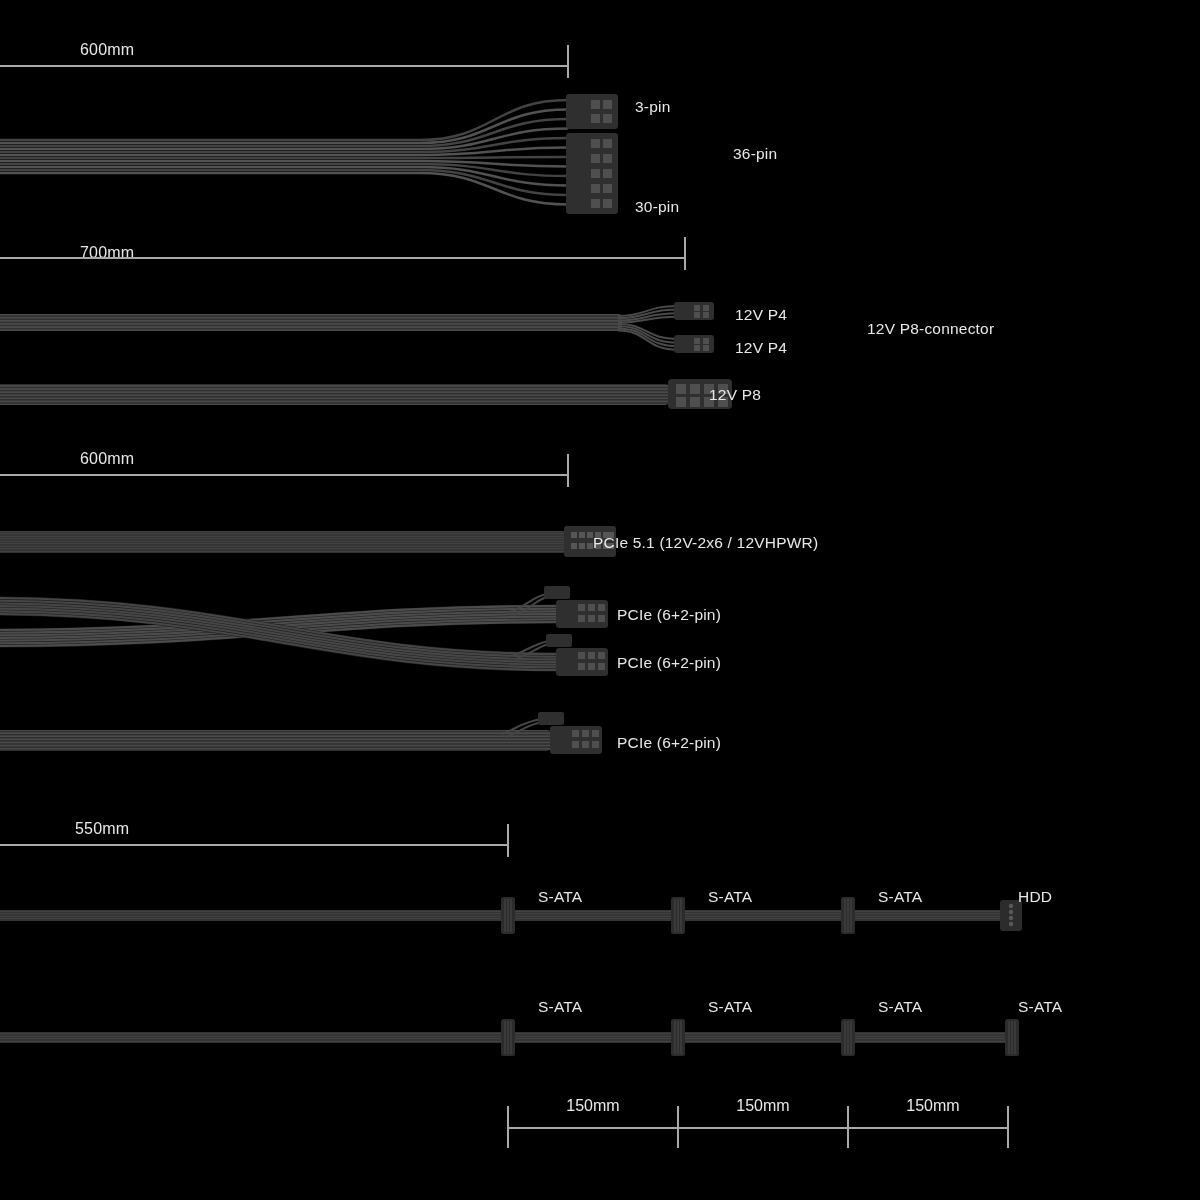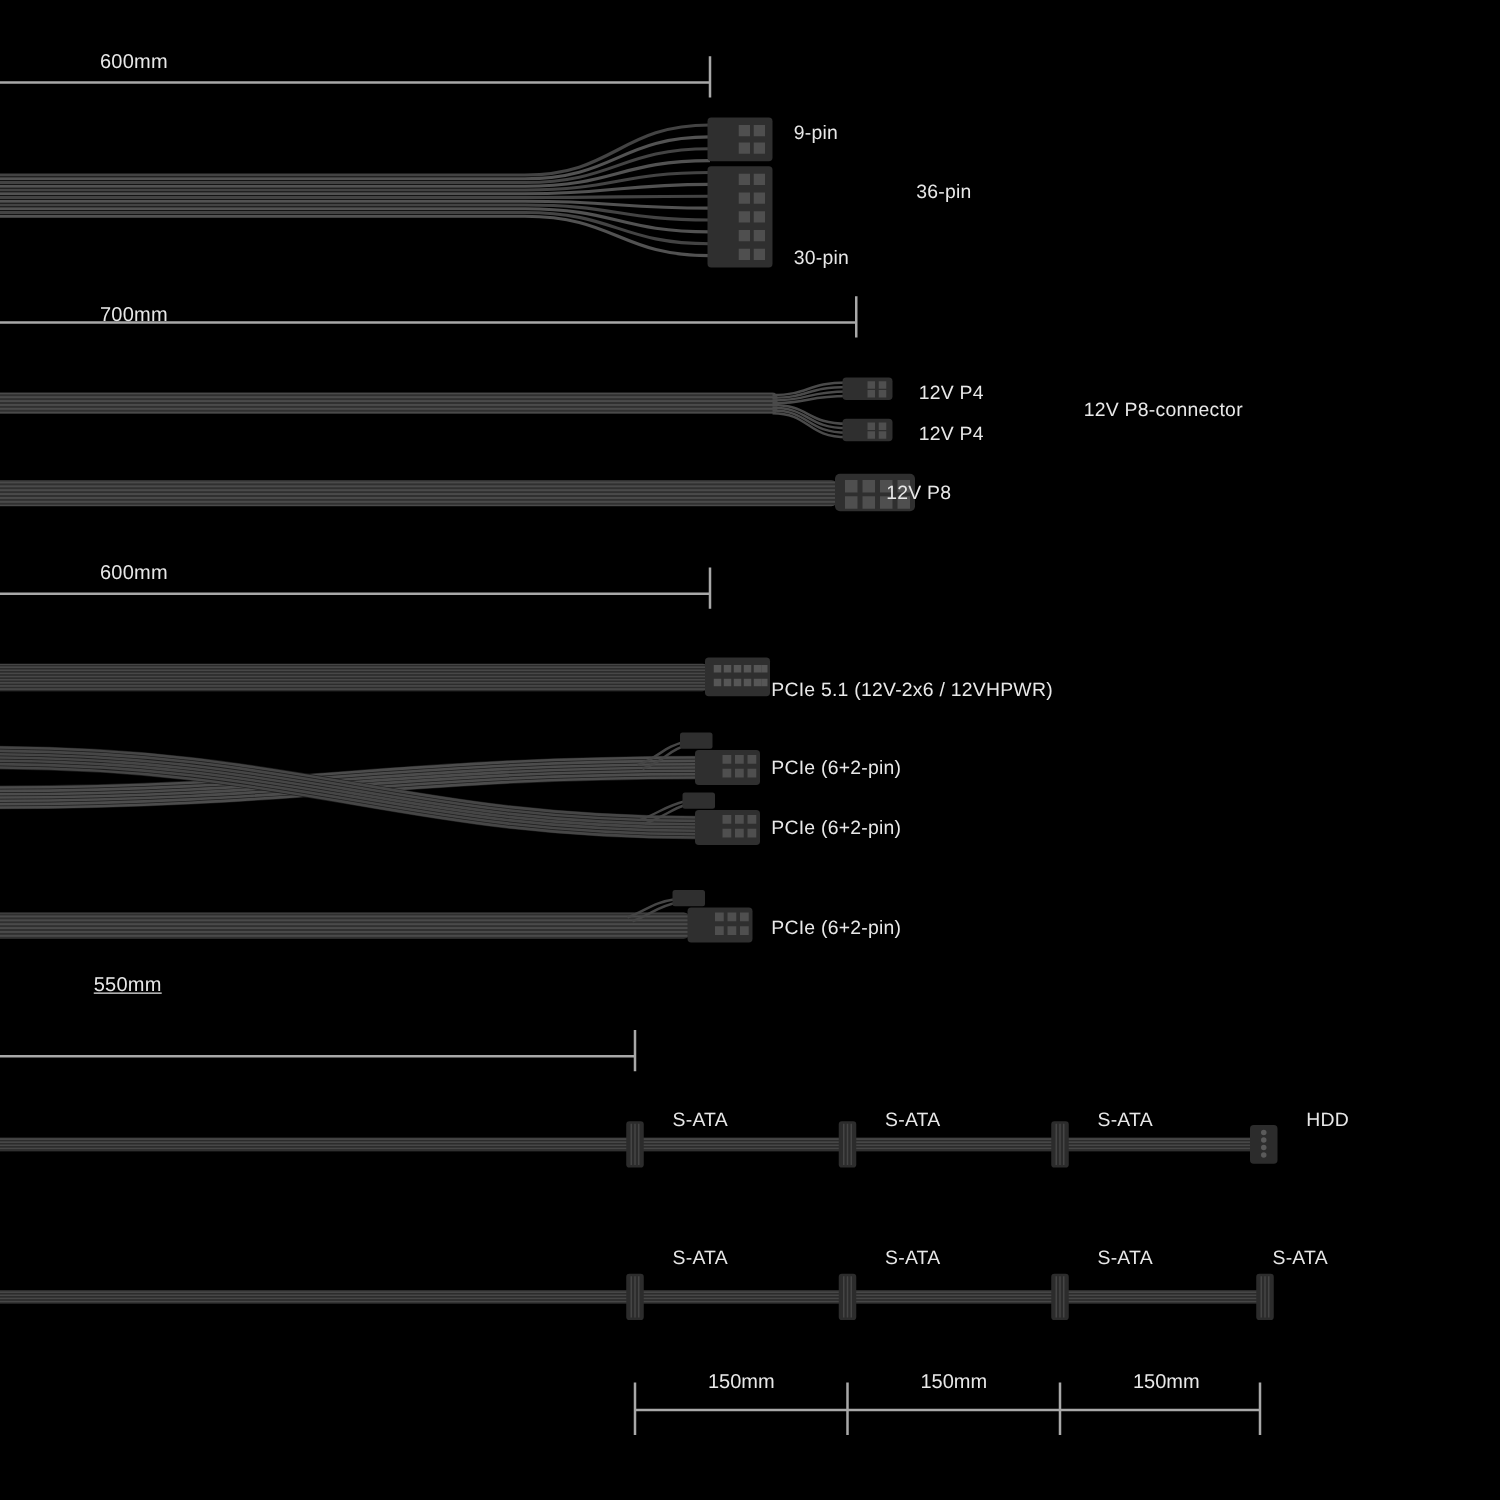--- a/index.html
+++ b/index.html
@@ -269,42 +269,42 @@
   <div class="mtick" style="left:567px;top:45px;height:33px;"></div>
 
   <div class="lbl mlbl" style="left:80px;top:232px;margin-top:11px;">700mm</div>
   <div class="mline" style="left:0;top:257px;width:685px;"></div>
   <div class="mtick" style="left:684px;top:237px;height:33px;"></div>
 
   <div class="lbl mlbl" style="left:80px;top:449px;">600mm</div>
   <div class="mline" style="left:0;top:474px;width:568px;"></div>
   <div class="mtick" style="left:567px;top:454px;height:33px;"></div>
 
-  <div class="lbl mlbl" style="left:75px;top:779px;text-decoration:underline;">550mm</div>
+  <div class="lbl mlbl" style="left:75px;top:819px;">550mm</div>
   <div class="mline" style="left:0;top:844px;width:508px;"></div>
   <div class="mtick" style="left:507px;top:824px;height:33px;"></div>
 
-  <div class="lbl" style="left:635px;top:98px;">9-pin</div>
+  <div class="lbl" style="left:635px;top:98px;">3-pin</div>
   <div class="lbl" style="left:733px;top:145px;">36-pin</div>
   <div class="lbl" style="left:635px;top:198px;">30-pin</div>
 
   <div class="lbl" style="left:735px;top:306px;">12V P4</div>
   <div class="lbl" style="left:735px;top:339px;">12V P4</div>
   <div class="lbl" style="left:823px;top:320px;margin-left:44px;">12V P8-connector</div>
   <div class="lbl" style="left:709px;top:386px;">12V P8</div>
 
-  <div class="lbl" style="left:617px;top:534px;margin-top:10px;">PCIe 5.1 (12V-2x6 / 12VHPWR)</div>
+  <div class="lbl" style="left:593px;top:534px;">PCIe 5.1 (12V-2x6 / 12VHPWR)</div>
   <div class="lbl" style="left:617px;top:606px;">PCIe (6+2-pin)</div>
   <div class="lbl" style="left:617px;top:654px;">PCIe (6+2-pin)</div>
   <div class="lbl" style="left:617px;top:734px;">PCIe (6+2-pin)</div>
 
   <div class="lbl" style="left:538px;top:888px;">S-ATA</div>
   <div class="lbl" style="left:708px;top:888px;">S-ATA</div>
   <div class="lbl" style="left:878px;top:888px;">S-ATA</div>
-  <div class="lbl" style="left:1018px;top:888px;margin-left:27px;">HDD</div>
+  <div class="lbl" style="left:1018px;top:888px;">HDD</div>
 
   <div class="lbl" style="left:538px;top:998px;">S-ATA</div>
   <div class="lbl" style="left:708px;top:998px;">S-ATA</div>
   <div class="lbl" style="left:878px;top:998px;">S-ATA</div>
   <div class="lbl" style="left:1018px;top:998px;">S-ATA</div>
 
   <div class="seg-lbl" style="left:508px;top:1096px;">150mm</div>
   <div class="seg-lbl" style="left:678px;top:1096px;">150mm</div>
   <div class="seg-lbl" style="left:848px;top:1096px;">150mm</div>
 

